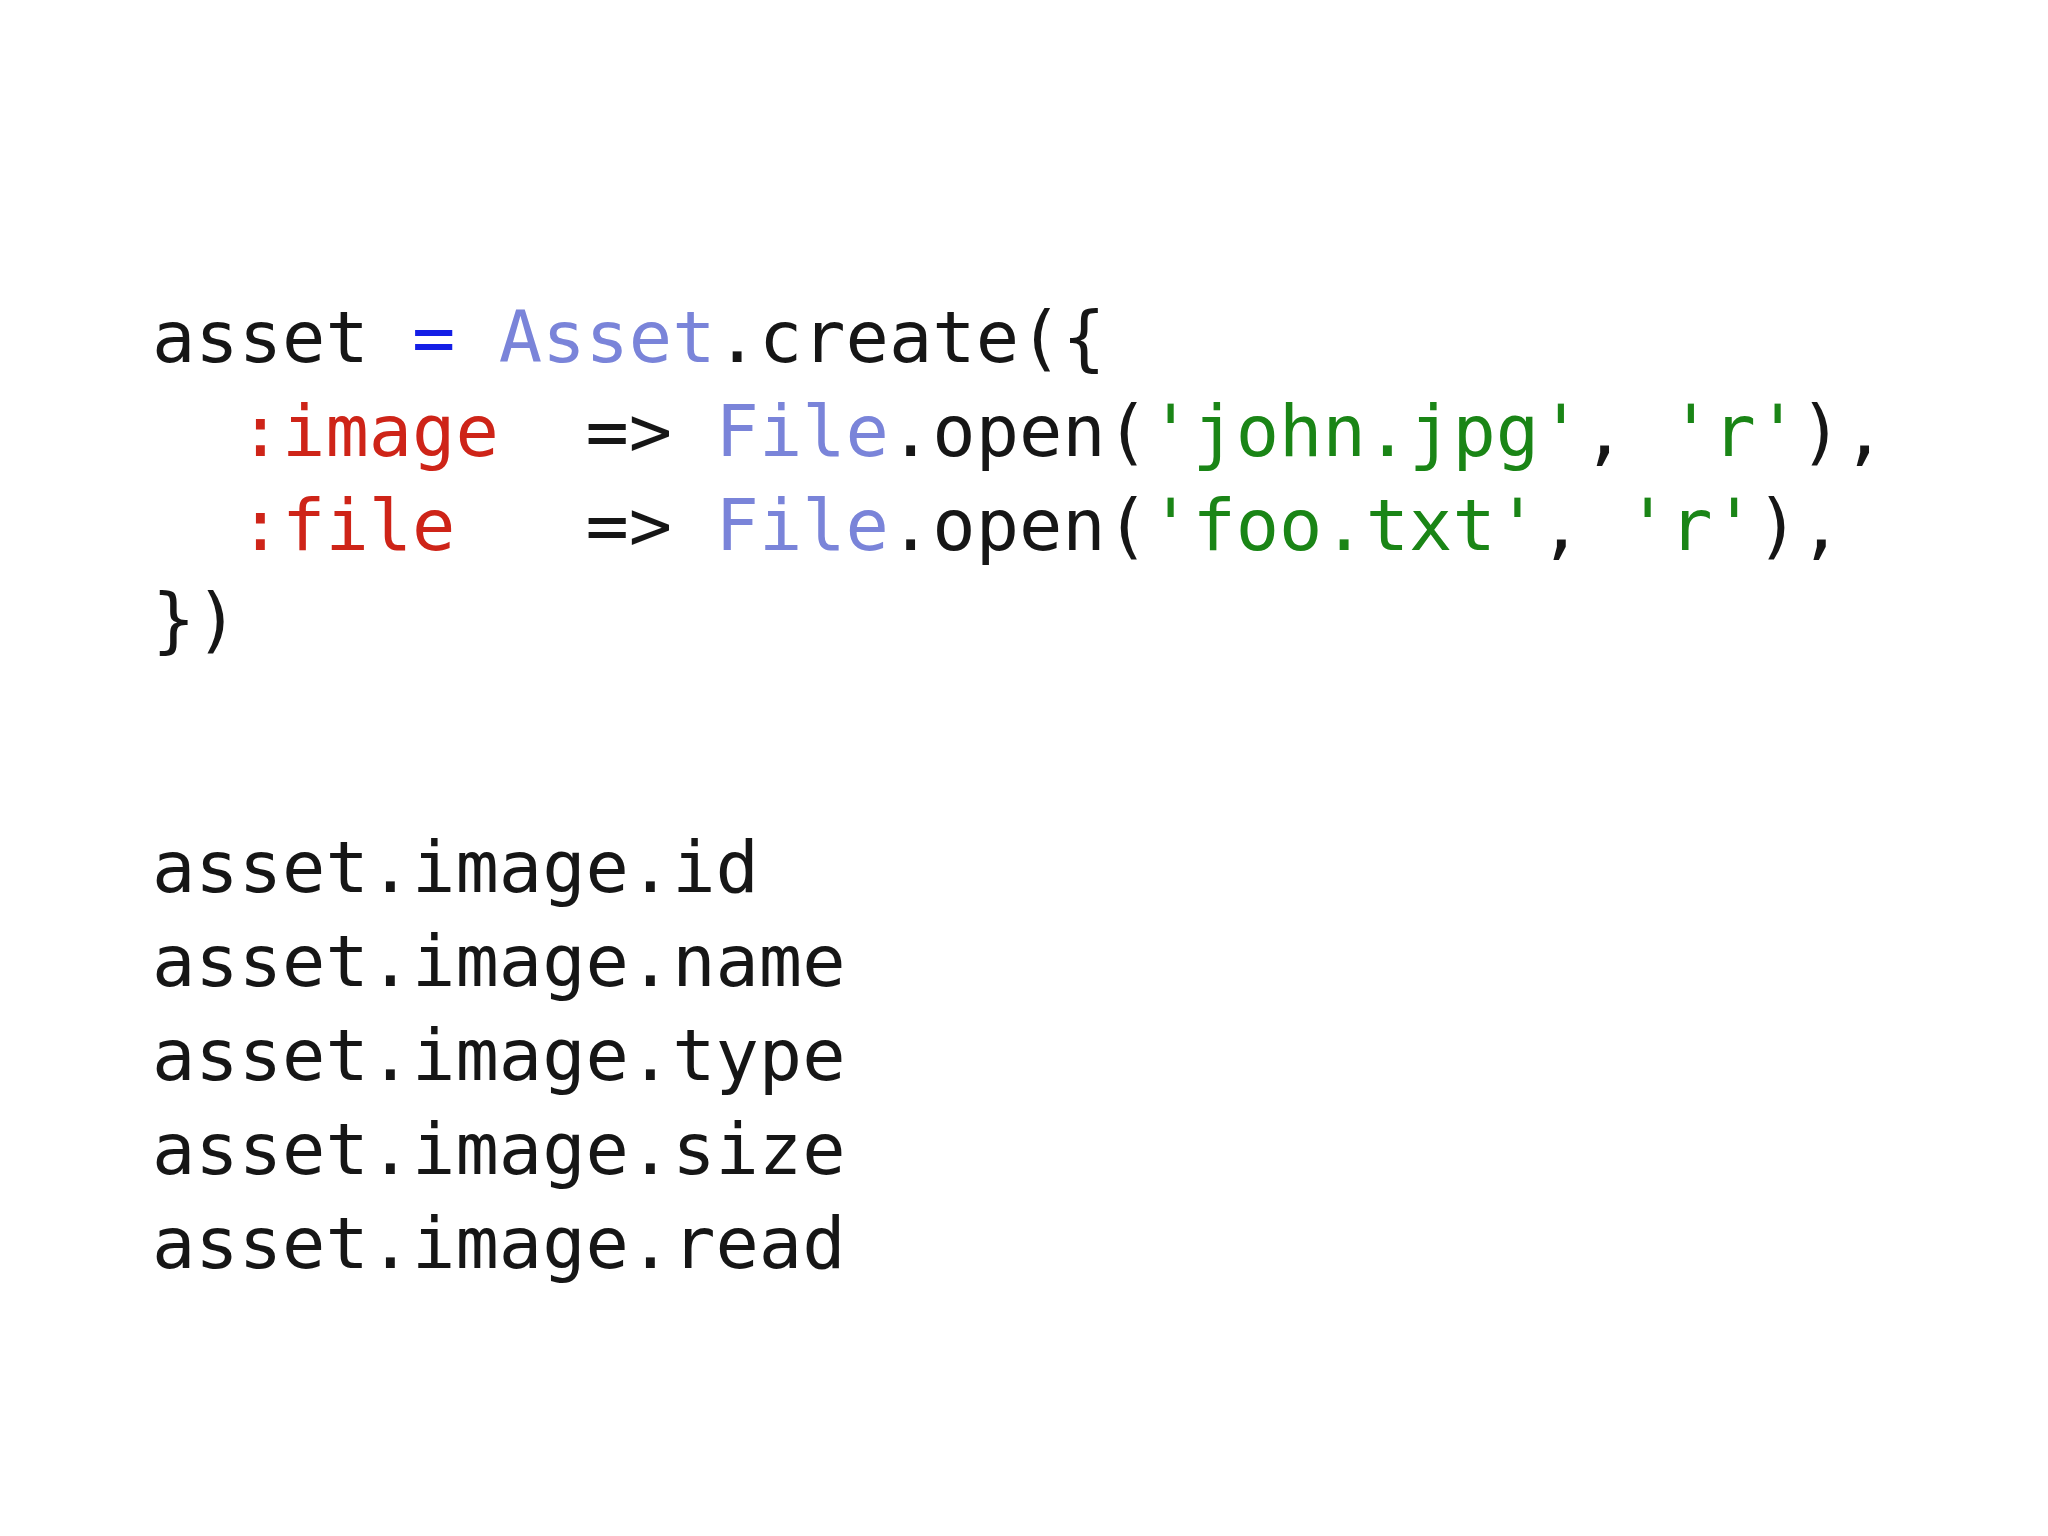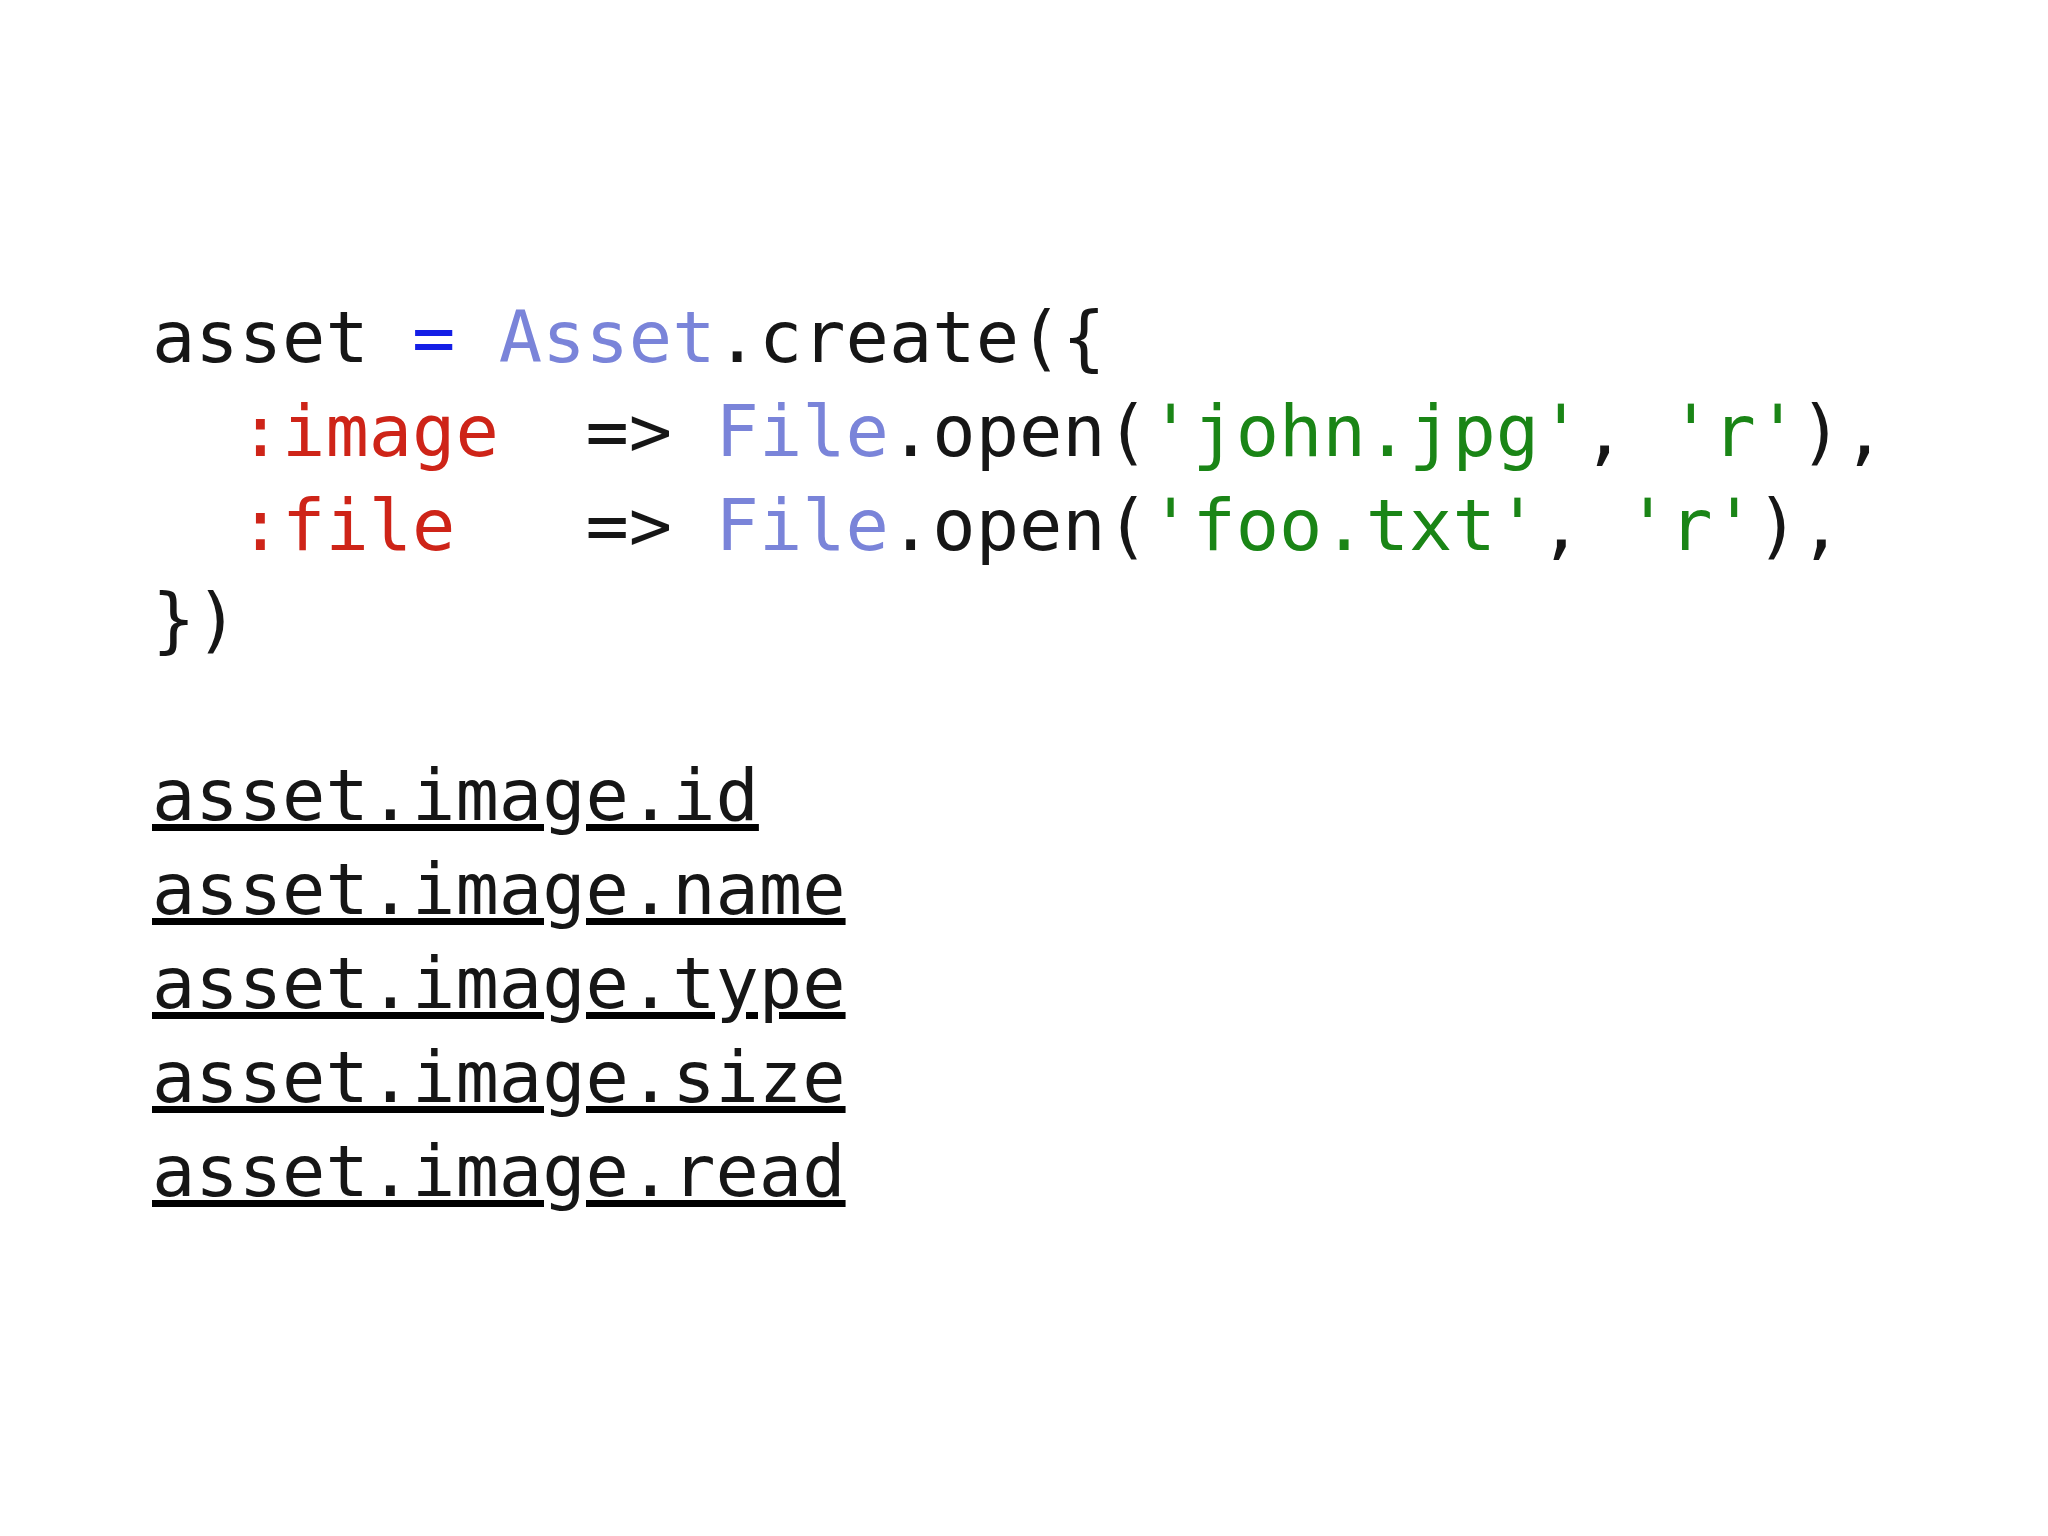--- a/index.html
+++ b/index.html
@@ -19,21 +19,21 @@
   .code-block {
     position: absolute;
     left: 152px;
     font-family: "DejaVu Sans Mono", "Liberation Mono", monospace;
     font-size: 72px;
     line-height: 94px;
     white-space: pre;
     letter-spacing: 0;
   }
   .code-block--create { top: 290px; }
-  .code-block--accessors { top: 748px; text-decoration: underline; }
+  .code-block--accessors { top: 820px; }
   .code-line { white-space: pre; }
 </style>
 </head>
 <body style="background: rgb(255, 255, 255);">
 
 <div class="slide">
   <pre class="code-block code-block--create"><div class="code-line"><span style="color: rgb(22, 22, 22);">asset </span><span style="color: rgb(20, 30, 230);">=</span><span style="color: rgb(22, 22, 22);"> </span><span style="color: rgb(122, 132, 217);">Asset</span><span style="color: rgb(22, 22, 22);">.create({</span></div><div class="code-line"><span style="color: rgb(22, 22, 22);">  </span><span style="color: rgb(206, 36, 24);">:image</span><span style="color: rgb(22, 22, 22);">  =&gt; </span><span style="color: rgb(122, 132, 217);">File</span><span style="color: rgb(22, 22, 22);">.open(</span><span style="color: rgb(26, 133, 22);">'john.jpg'</span><span style="color: rgb(22, 22, 22);">, </span><span style="color: rgb(26, 133, 22);">'r'</span><span style="color: rgb(22, 22, 22);">),</span></div><div class="code-line"><span style="color: rgb(22, 22, 22);">  </span><span style="color: rgb(206, 36, 24);">:file</span><span style="color: rgb(22, 22, 22);">   =&gt; </span><span style="color: rgb(122, 132, 217);">File</span><span style="color: rgb(22, 22, 22);">.open(</span><span style="color: rgb(26, 133, 22);">'foo.txt'</span><span style="color: rgb(22, 22, 22);">, </span><span style="color: rgb(26, 133, 22);">'r'</span><span style="color: rgb(22, 22, 22);">),</span></div><div class="code-line"><span style="color: rgb(22, 22, 22);">})</span></div></pre>
   <pre class="code-block code-block--accessors"><div class="code-line"><span style="color: rgb(22, 22, 22);">asset.image.id</span></div><div class="code-line"><span style="color: rgb(22, 22, 22);">asset.image.name</span></div><div class="code-line"><span style="color: rgb(22, 22, 22);">asset.image.type</span></div><div class="code-line"><span style="color: rgb(22, 22, 22);">asset.image.size</span></div><div class="code-line"><span style="color: rgb(22, 22, 22);">asset.image.read</span></div></pre>
 </div>
 

